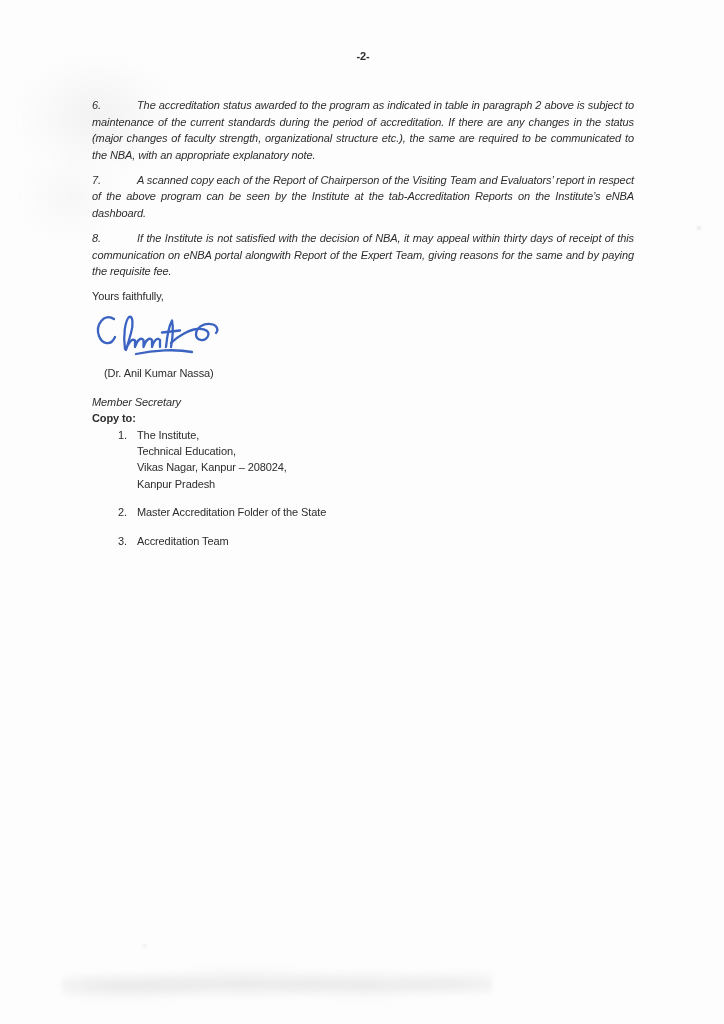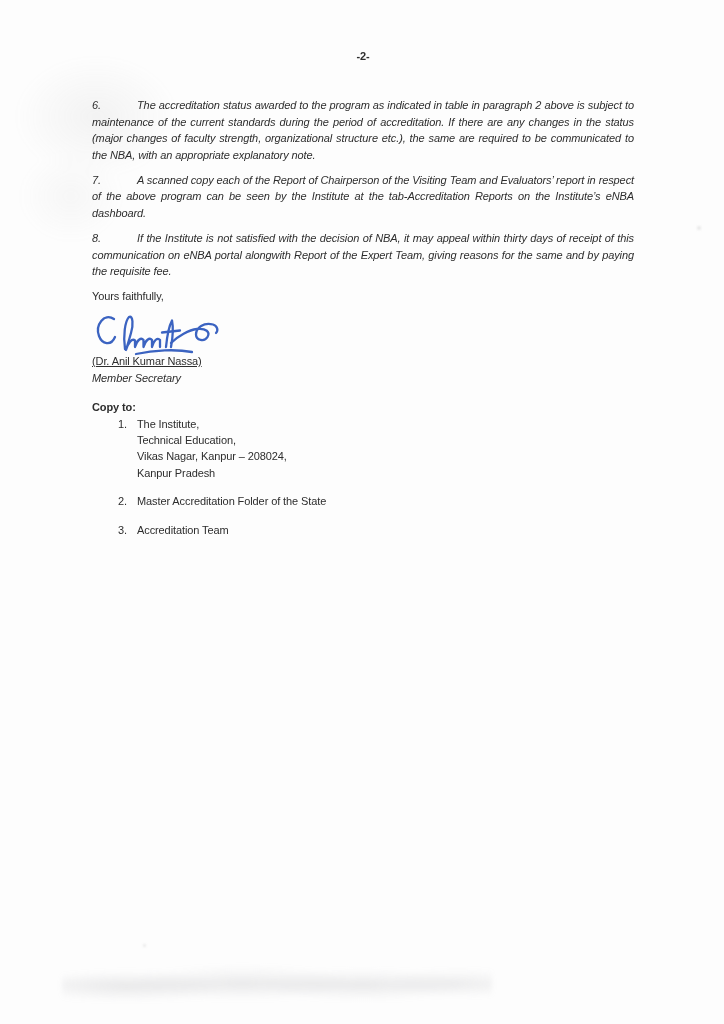--- a/index.html
+++ b/index.html
@@ -44,31 +44,29 @@
     text-align: left;
   }
   .sig-closing {
     margin: 0;
   }
   .sig-ink {
     display: inline-block;
     margin: 4px 2px -8px 0;
   }
   .sig-name {
-    margin: 0;
+    margin: 12px;
     padding-right: 10px;
-    text-decoration: underline;
   }
   .sig-title {
     margin: 0;
     padding-right: 15px;
     font-style: italic;
   }
   .copy-block {
-    margin-top: 13px;
   }
   .copy-heading {
     font-weight: 700;
     margin: 0;
   }
   .copy-list {
     margin: 0;
     padding-left: 26px;
   }
   .copy-item {

